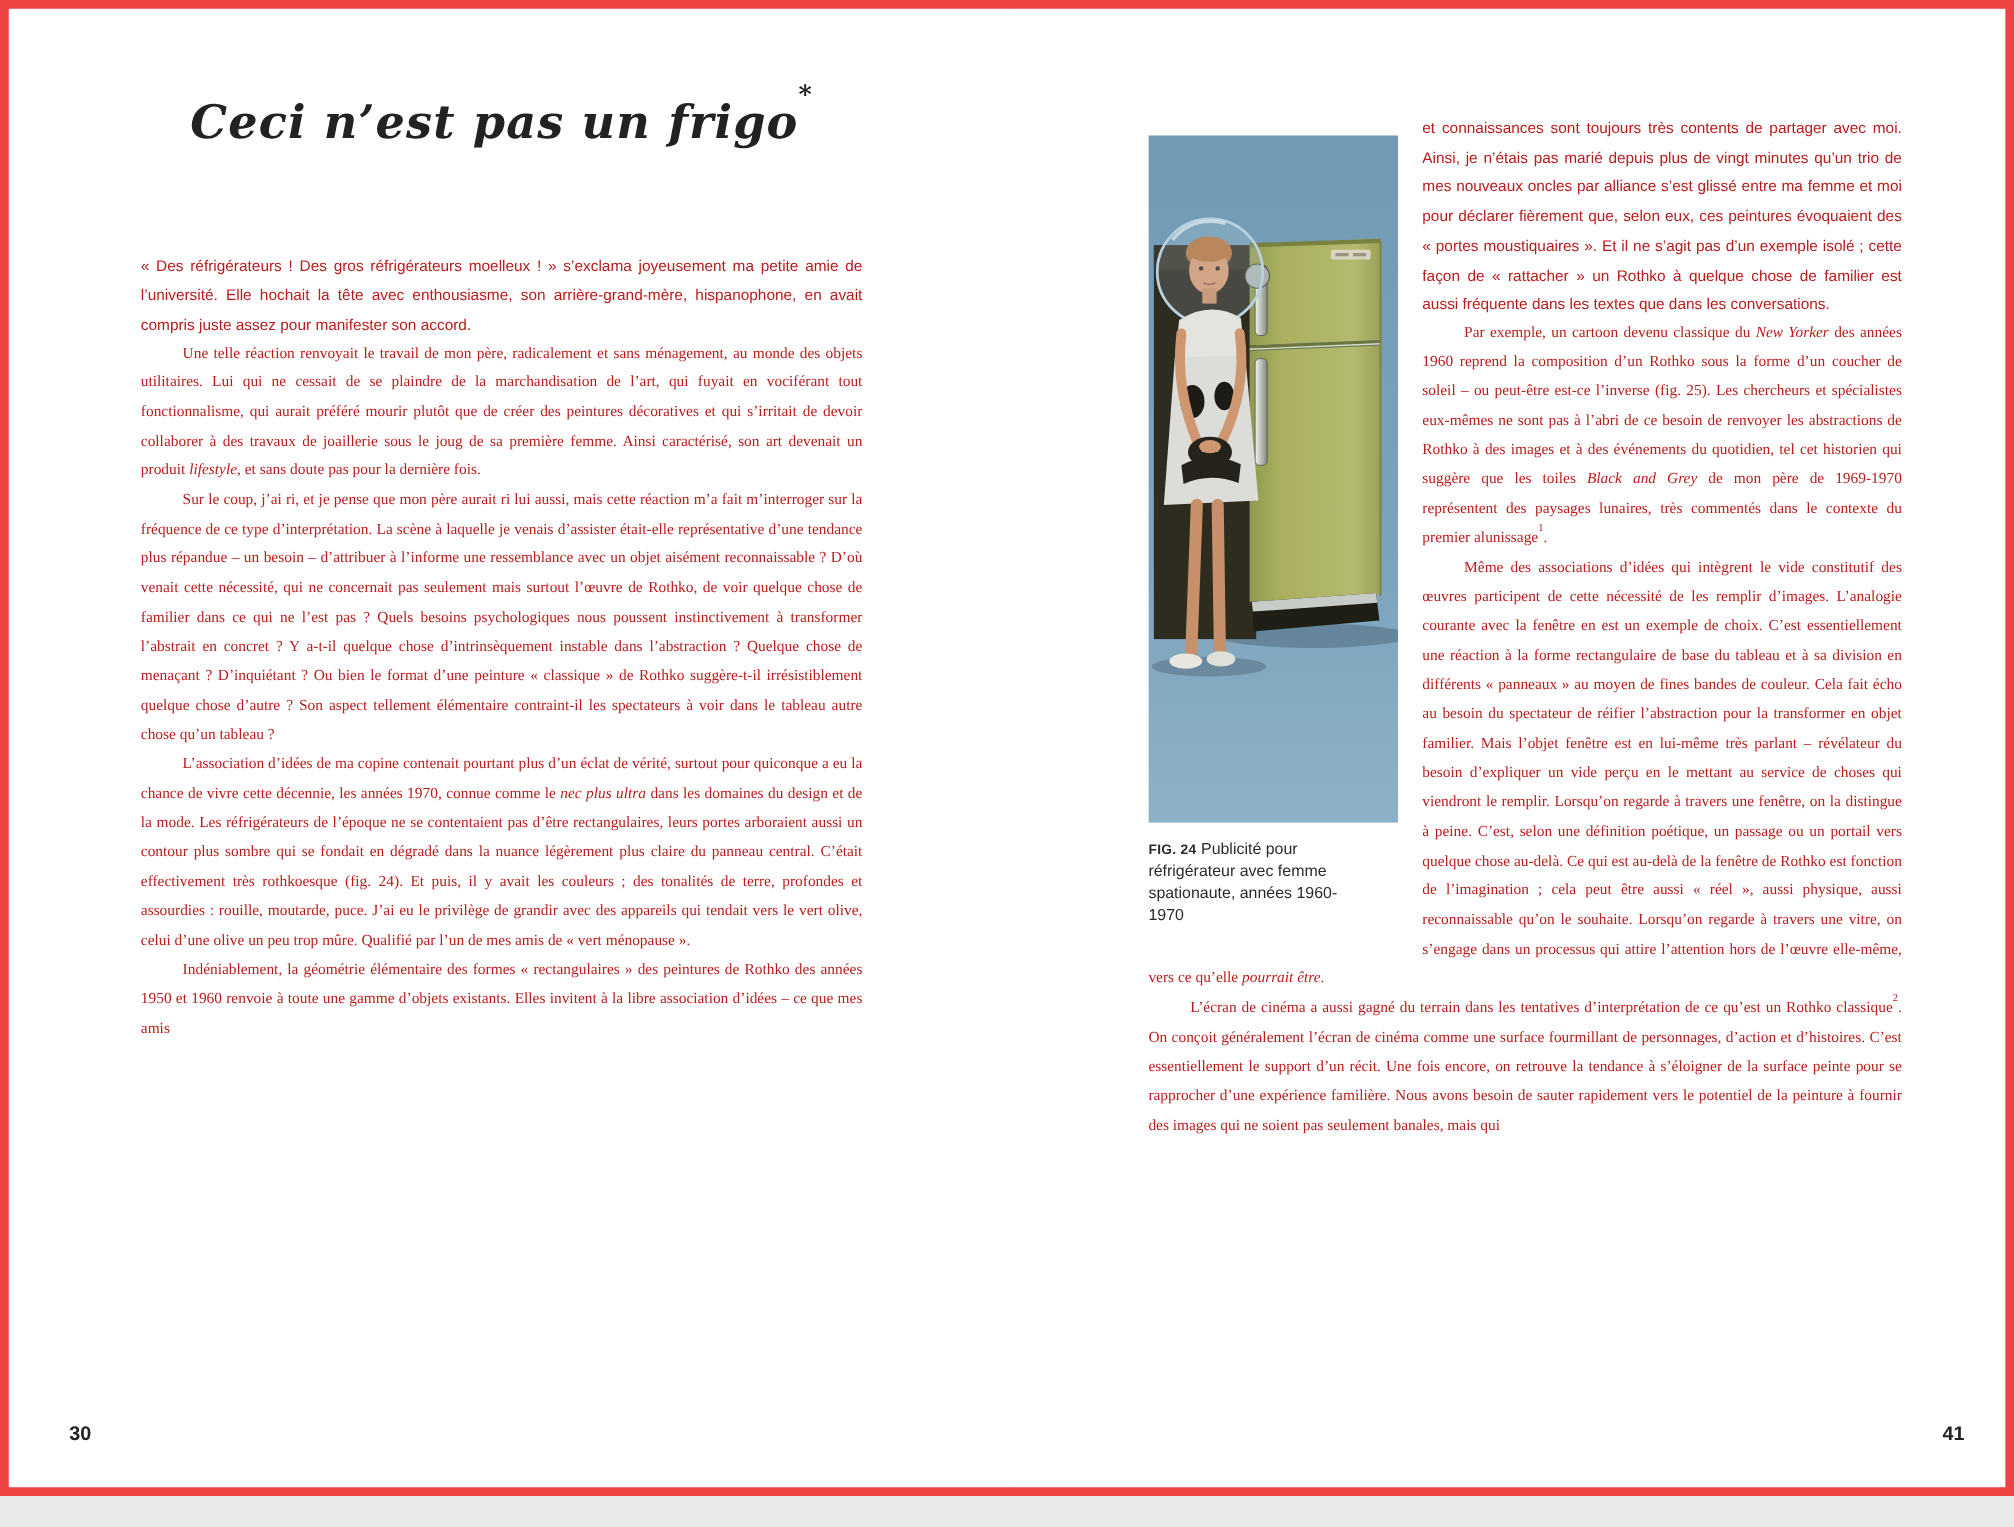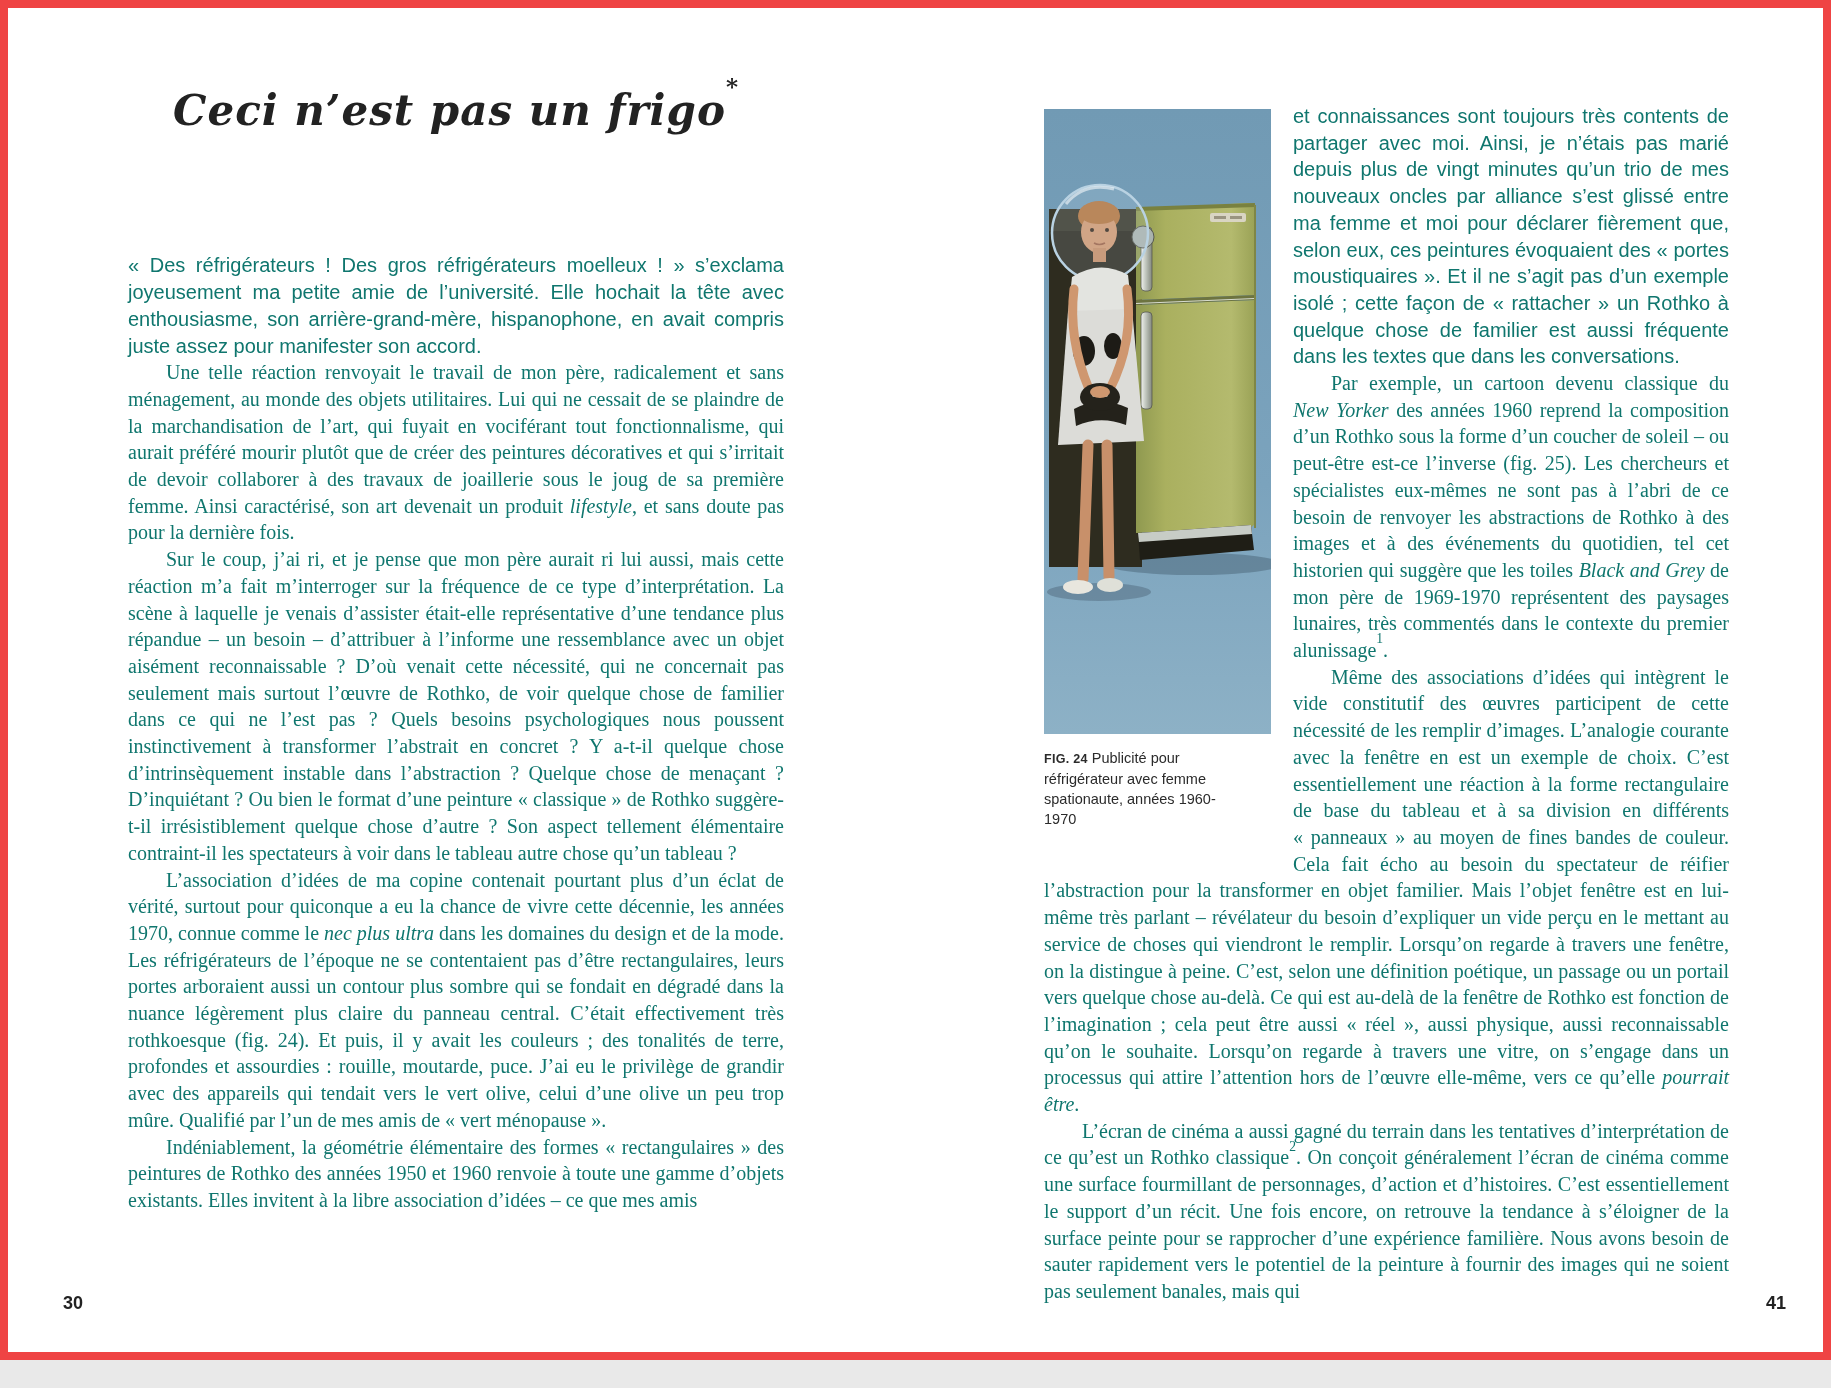--- a/index.html
+++ b/index.html
@@ -27,36 +27,36 @@
     font-weight:600;
     font-size:42px;
     line-height:1.2;
     color:#222;
     letter-spacing:1px;
     white-space:nowrap;
   }
   .chapter-title sup{font-size:55%;position:relative;top:-0.7em;font-style:normal;}
 
   .body-text{text-align:justify;hyphens:auto;-webkit-hyphens:auto;}
-  .page-left .body-text{margin-top:116px;}
+  .page-left .body-text{margin-top:92px;}
   p.para{
     margin:0;
-    font-size:20px;
+    font-size:14px;
     line-height:26.7px;
     text-align:justify;
-    color:#0f766e;
+    color:#b91c1c;
   }
   p.para.indent{text-indent:38px;font-family:Liberation Serif, serif;}
   p.para em{font-style:italic;}
   p.para sup{font-size:68%;line-height:0;position:relative;top:-0.45em;}
 
   figure.ad-figure{
     float:left;
     width:227px;
-    margin:6px 22px 30px 0;
+    margin:20px 22px 30px 0;
     padding:0;
   }
   .ad-figure svg{display:block;width:227px;height:625px;}
   figcaption{
     margin-top:14px;
     width:186px;
     font-size:14.5px;
     line-height:20px;
     color:#2b2b2b;
     text-align:left;

